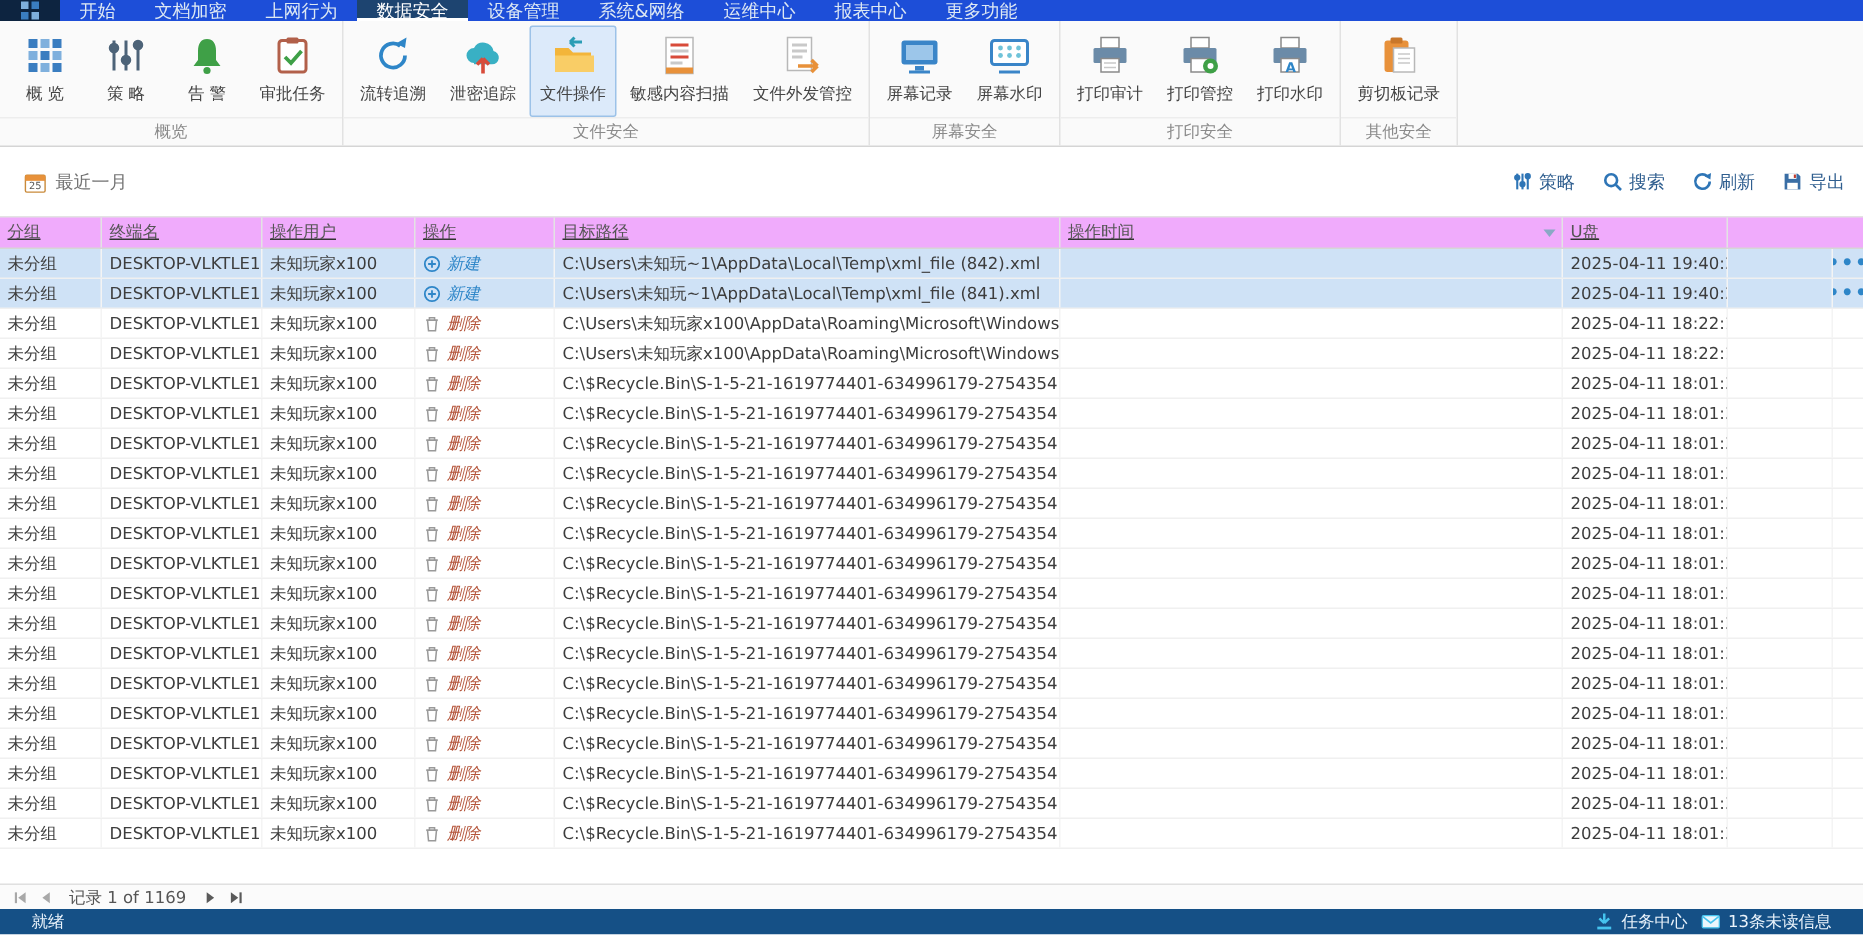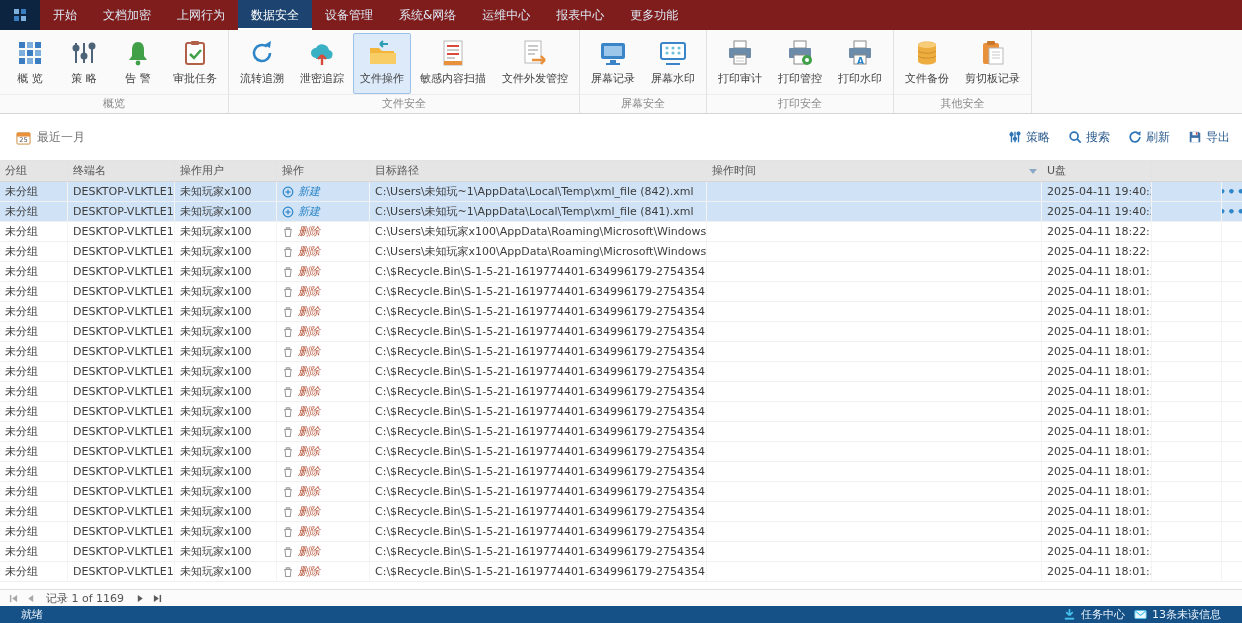--- a/index.html
+++ b/index.html
@@ -1,20 +1,20 @@
 <!DOCTYPE html>
 <html><head>
 <meta charset="utf-8">
 <style>
   *{margin:0;padding:0;box-sizing:border-box;font-family:"DejaVu Sans","Liberation Sans",sans-serif;}
   html,body{width:1242px;height:623px;overflow:hidden;background:#fff;}
   body{font-size:12px;color:#333;display:flex;flex-direction:column;}
 
   
-  .topbar{height:30px;background:#7f1d1d;display:flex;align-items:stretch;color:#dde8f3;font-size:12px;flex:0 0 auto;}
+  .topbar{height:14px;background:#1d4ed8;display:flex;align-items:stretch;color:#dde8f3;font-size:12px;flex:0 0 auto;}
   .logo{width:40px;background:#0d2440;display:flex;align-items:center;justify-content:center;}
   .logo svg{width:14px;height:14px;}
   .menu-item{padding:0 13px;display:flex;align-items:center;cursor:default;white-space:nowrap;}
   .menu-item.active{background:#1d4470;box-shadow:inset 0 -2px 0 #ffffff;color:#fff;}
 
   
   .ribbon{height:84px;background:#fafafa;border-bottom:1px solid #d5d5d5;display:flex;align-items:stretch;flex:0 0 auto;}
   .ribbon-group{display:flex;flex-direction:column;border-right:1px solid #e2e2e2;}
   .ribbon-buttons{flex:1;display:flex;align-items:stretch;padding:3px 4px 0 4px;gap:2px;}
   .ribbon-btn{min-width:52px;padding:3px 6px 2px;display:flex;flex-direction:column;align-items:center;justify-content:flex-start;border:1px solid transparent;border-radius:2px;cursor:default;}
@@ -27,21 +27,21 @@
   
   .filterbar{height:46px;display:flex;align-items:center;justify-content:space-between;padding:0 12px 0 16px;flex:0 0 auto;}
   .datefilter{display:flex;align-items:center;gap:6px;color:#737373;cursor:default;}
   .datefilter svg{width:15px;height:15px;}
   .fb-actions{display:flex;align-items:center;gap:18px;}
   .fb-action{display:flex;align-items:center;gap:4px;color:#2f5e8f;cursor:default;}
   .fb-action svg{width:14px;height:14px;}
 
   
   .grid-cols{display:grid;grid-template-columns:68px 107px 102px 93px 337px 335px 110px 70px 20px;}
-  .thead{height:22px;border-top:1px solid #e3e3e3;border-bottom:1px solid #d6d6d6;background:#e5e5e5;flex:0 0 auto;}
+  .thead{height:22px;border-top:1px solid #e3e3e3;border-bottom:1px solid #d6d6d6;background:#f0abfc;flex:0 0 auto;text-decoration:underline;}
   .th{font-size:11px;color:#555;line-height:20px;padding-left:5px;border-right:1px solid #e3e3e3;white-space:nowrap;overflow:hidden;display:flex;align-items:center;justify-content:space-between;}
   .th .dd{width:0;height:0;border-left:4px solid transparent;border-right:4px solid transparent;border-top:5px solid #8aa8c5;margin-right:4px;}
   .tbody{flex:1 1 auto;overflow:hidden;}
   .trow{height:20px;border-bottom:1px solid #f0f0f0;background:#fff;}
   .trow.selected{background:#cfe2f6;}
   .cell{font-size:11px;color:#3d3d3d;line-height:20px;padding-left:5px;white-space:nowrap;overflow:hidden;border-right:1px solid #f4f4f4;}
   .c-op{display:flex;align-items:center;gap:4px;font-style:italic;}
   .c-op svg{width:12px;height:12px;flex:0 0 auto;}
   .trow.add .op-text{color:#2e86c8;}
   .trow.del .op-text{color:#b5563c;}
@@ -294,30 +294,20 @@
             </svg>
           </span>
         <span class="rlbl">打印水印</span>
       </div>
     </div>
     <div class="group-label">打印安全</div>
   </div>
 
   <div class="ribbon-group">
     <div class="ribbon-buttons">
-      <div class="ribbon-btn">
-        <span class="ricon">
-            <svg viewBox="0 0 28 28">
-              <path d="M5 6c0-2 4-3.5 9-3.5S23 4 23 6v16c0 2-4 3.5-9 3.5S5 24 5 22z" fill="#eead3f"></path>
-              <ellipse cx="14" cy="6" rx="9" ry="3" fill="#f7cd7a"></ellipse>
-              <path d="M5 12c2 1.5 5.5 2.2 9 2.2s7-.7 9-2.2M5 17c2 1.5 5.5 2.2 9 2.2s7-.7 9-2.2" stroke="#d08f2a" fill="none"></path>
-            </svg>
-          </span>
-        <span class="rlbl">文件备份</span>
-      </div>
       <div class="ribbon-btn">
         <span class="ricon">
             <svg viewBox="0 0 28 28">
               <rect x="4" y="4" width="16" height="21" rx="2" fill="#e8913a"></rect>
               <rect x="8" y="2" width="8" height="4" rx="1" fill="#c9772a"></rect>
               <rect x="10" y="9" width="14" height="16" fill="#fff" stroke="#b8b8b8"></rect>
               <line x1="13" y1="13" x2="21" y2="13" stroke="#c9c9c9"></line>
               <line x1="13" y1="16" x2="21" y2="16" stroke="#c9c9c9"></line>
               <line x1="13" y1="19" x2="21" y2="19" stroke="#c9c9c9"></line>
             </svg>

